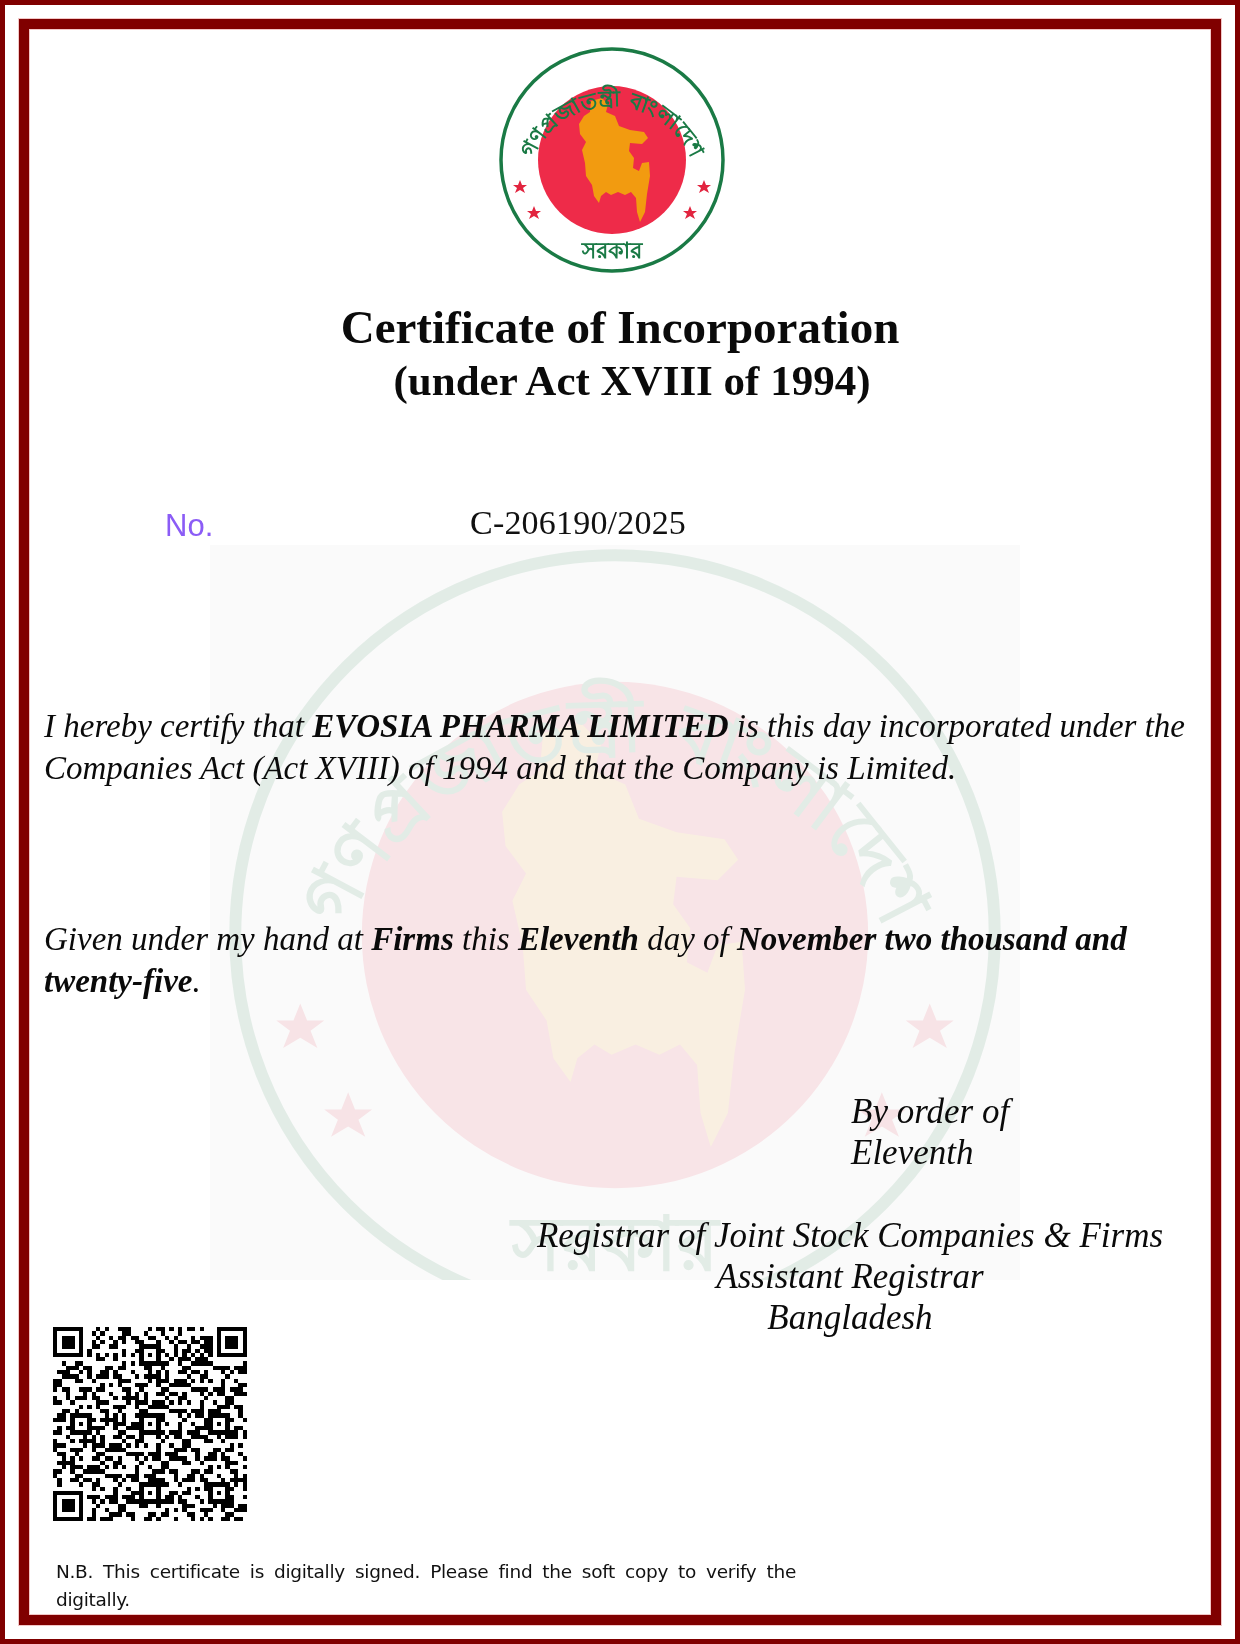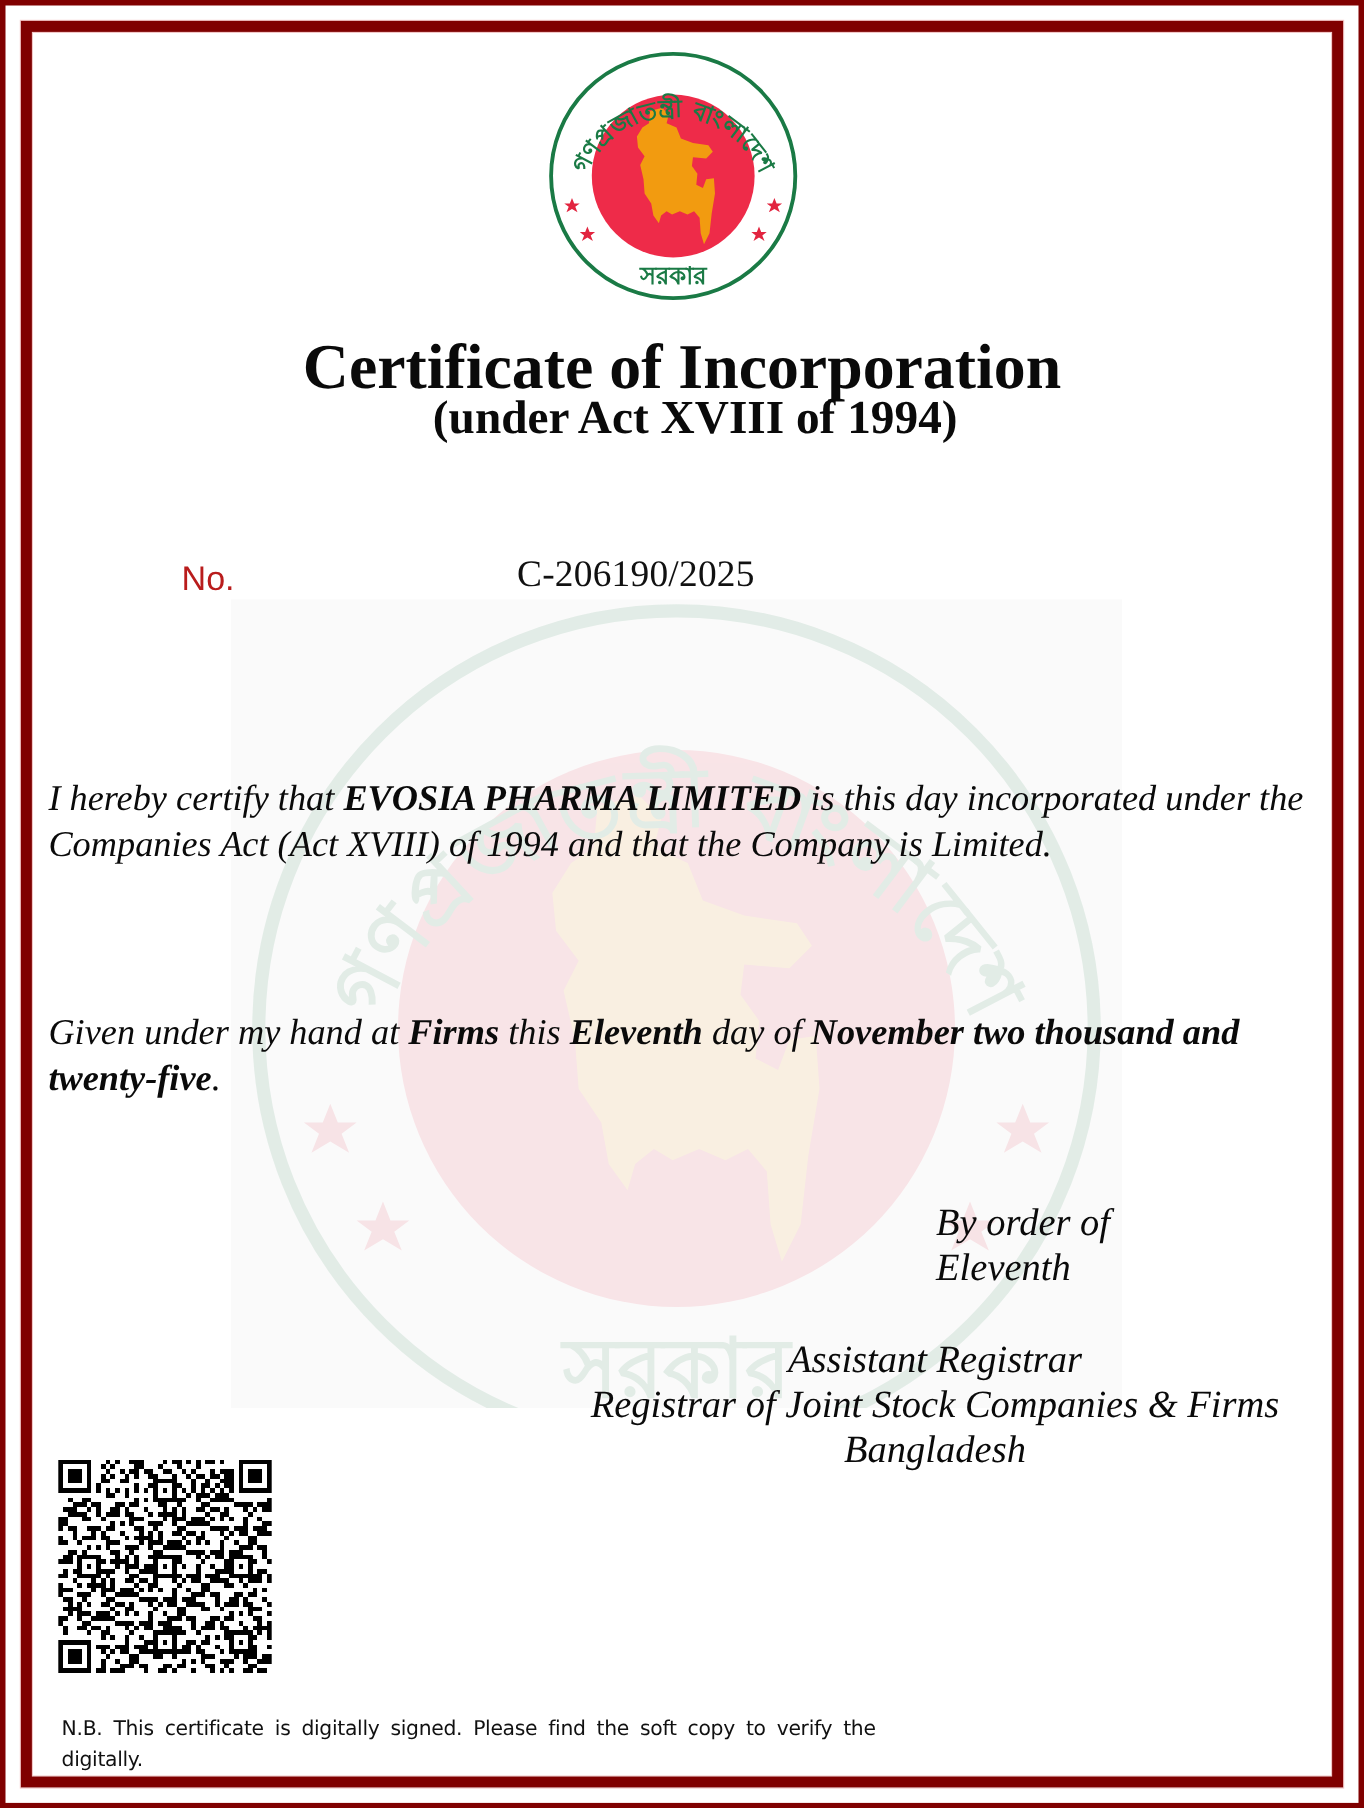--- a/index.html
+++ b/index.html
@@ -4,23 +4,23 @@
 <style>
   html, body { margin:0; padding:0; background:#ffffff; }
   body { width:1240px; height:1644px; position:relative; overflow:hidden; font-family:"Liberation Serif", serif; color:#0a0a0a; }
   .outer-border { position:absolute; left:0; top:0; width:1240px; height:1644px; box-sizing:border-box; border:5px solid #800000; }
   .inner-border { position:absolute; left:19px; top:19px; width:1202px; height:1606px; box-sizing:border-box; border:10px solid #800000; box-shadow: inset 0 0 0 1px #f2c7c7, 0 0 0 1px #f2c7c7; }
   .seal { position:absolute; left:498px; top:46px; width:228px; height:228px; }
   .watermark-bg { position:absolute; left:210px; top:545px; width:810px; height:735px; background:#fafafa; }
   .watermark { position:absolute; left:225px; top:545px; width:780px; height:780px; opacity:0.1; }
   .watermark-wrap { position:absolute; left:210px; top:545px; width:810px; height:735px; overflow:hidden; }
   .title { position:absolute; left:0; width:1240px; text-align:center; font-family:"Liberation Serif", serif; font-weight:bold; color:#0a0a0a; }
-  .title1 { top:300px; font-size:58px; }
+  .title1 { top:300px; font-size:47px; }
   .title2 { top:356px; font-size:43px; padding-left:12px; }
-  .no-label { position:absolute; left:165px; top:508px; font-family:"Liberation Sans", sans-serif; font-size:31px; color:#b91c1c;text-align:right; }
+  .no-label { position:absolute; left:165px; top:508px; font-family:"Liberation Sans", sans-serif; font-size:31px; color:#8b5cf6;text-align:right; }
   .no-value { position:absolute; left:470px; top:504px; font-family:Liberation Serif, serif; font-size:34px; color:#111; letter-spacing:0.2px; }
   .para { position:absolute; left:44px; width:1175px; font-family:"Liberation Serif", serif; font-style:italic; font-size:33px; line-height:42px; color:#0a0a0a; }
   .para b { font-weight:bold; }
   .para1 { top:705px; }
   .para2 { top:918px; width:1180px; }
   .sig { position:absolute; font-family:"Liberation Serif", serif; font-style:italic; font-size:35px; line-height:41px; color:#0a0a0a; }
   .sig-order { left:808px; top:1091px;margin-left:43px; }
   .sig-office { left:510px; width:680px; top:1215px; text-align:center; }
   .qr { position:absolute; left:53px; top:1325px; width:194px; height:198px; }
   .note { position:absolute; left:56px; top:1558px; width:740px; font-family:"DejaVu Sans", sans-serif; font-size:18.5px; line-height:28px; color:#111; text-align:justify; text-align-last:left; letter-spacing:-0.3px; }
@@ -76,22 +76,22 @@
 <div class="para para2">
   <span>Given under my hand at </span><b>Firms</b><span> this </span><b>Eleventh</b><span> day of </span><b>November two thousand and twenty-five</b><span>.</span>
 </div>
 
 <div class="sig sig-order">
   <div>By order of</div>
   <div>Eleventh</div>
 </div>
 
 <div class="sig sig-office">
+  <div>Registrar of Joint Stock Companies &amp; Firms</div>
   <div>Assistant Registrar</div>
-  <div>Registrar of Joint Stock Companies &amp; Firms</div>
   <div>Bangladesh</div>
 </div>
 
 <svg class="qr" id="qr" viewBox="0 0 45 45" shape-rendering="crispEdges">
     <rect x="0" y="0" width="1" height="1" fill="#000"></rect>
     <rect x="1" y="0" width="1" height="1" fill="#000"></rect>
     <rect x="2" y="0" width="1" height="1" fill="#000"></rect>
     <rect x="3" y="0" width="1" height="1" fill="#000"></rect>
     <rect x="4" y="0" width="1" height="1" fill="#000"></rect>
     <rect x="5" y="0" width="1" height="1" fill="#000"></rect>

